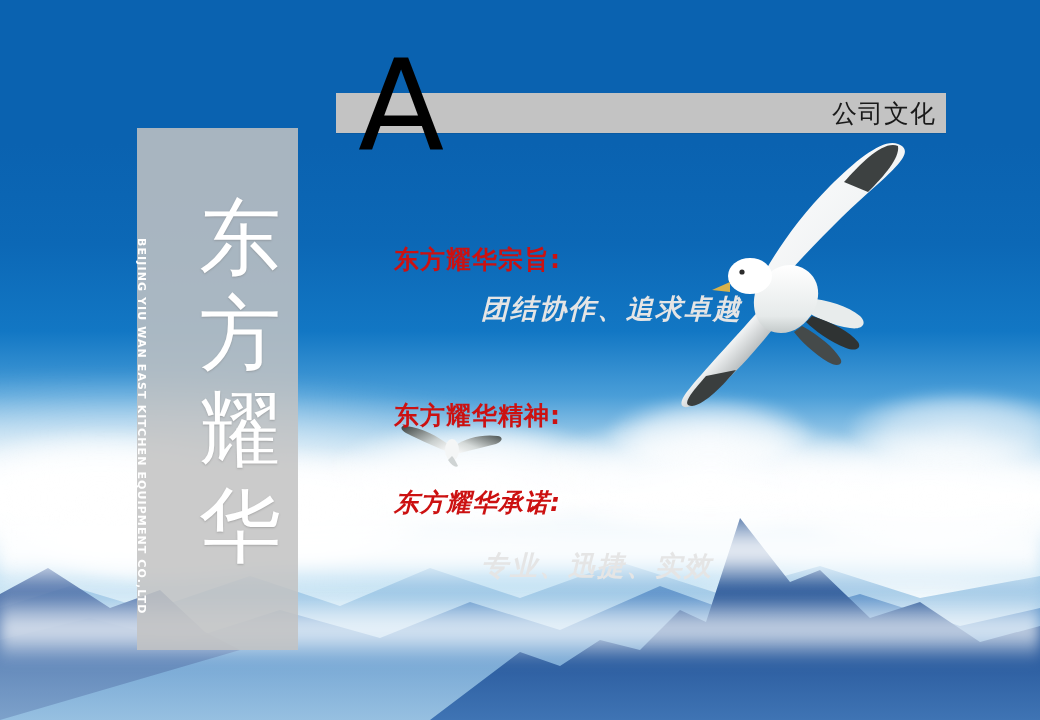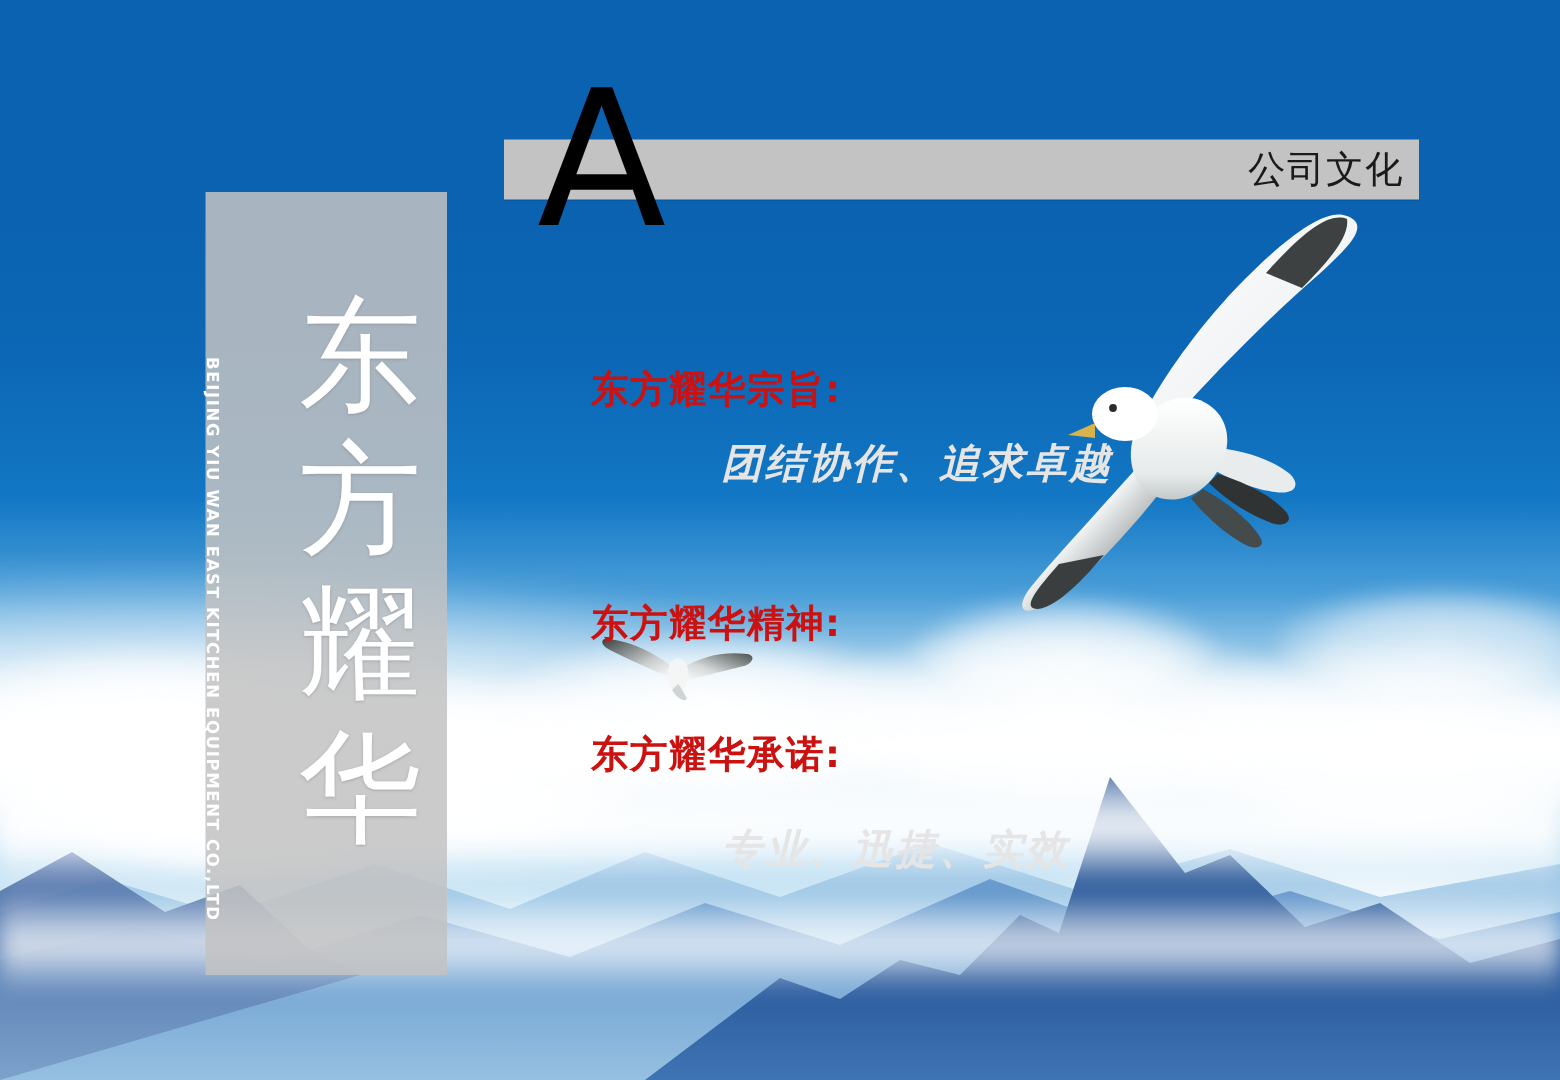--- a/index.html
+++ b/index.html
@@ -184,21 +184,21 @@
     font-weight: bold;
     font-style: italic;
     white-space: nowrap;
     letter-spacing: 2px;
   }
 
   .b1-label { left: 394px; top: 243px; }
   .b1-value { left: 481px; top: 291px; }
   .b2-label { left: 394px; top: 363px; margin-top: 36px; }
   .b2-value { left: 494px; top: 414px; }
-  .b3-label { left: 394px; top: 486px; }
+  .b3-label { left: 394px; top: 486px; font-style: italic; }
   .b3-value { left: 481px; top: 548px; font-style: italic; }
 </style>
 </head>
 <body>
 
 <div id="slide">
 
   <div class="sky"></div>
   <div class="glow"></div>
   <div class="glow2"></div>

